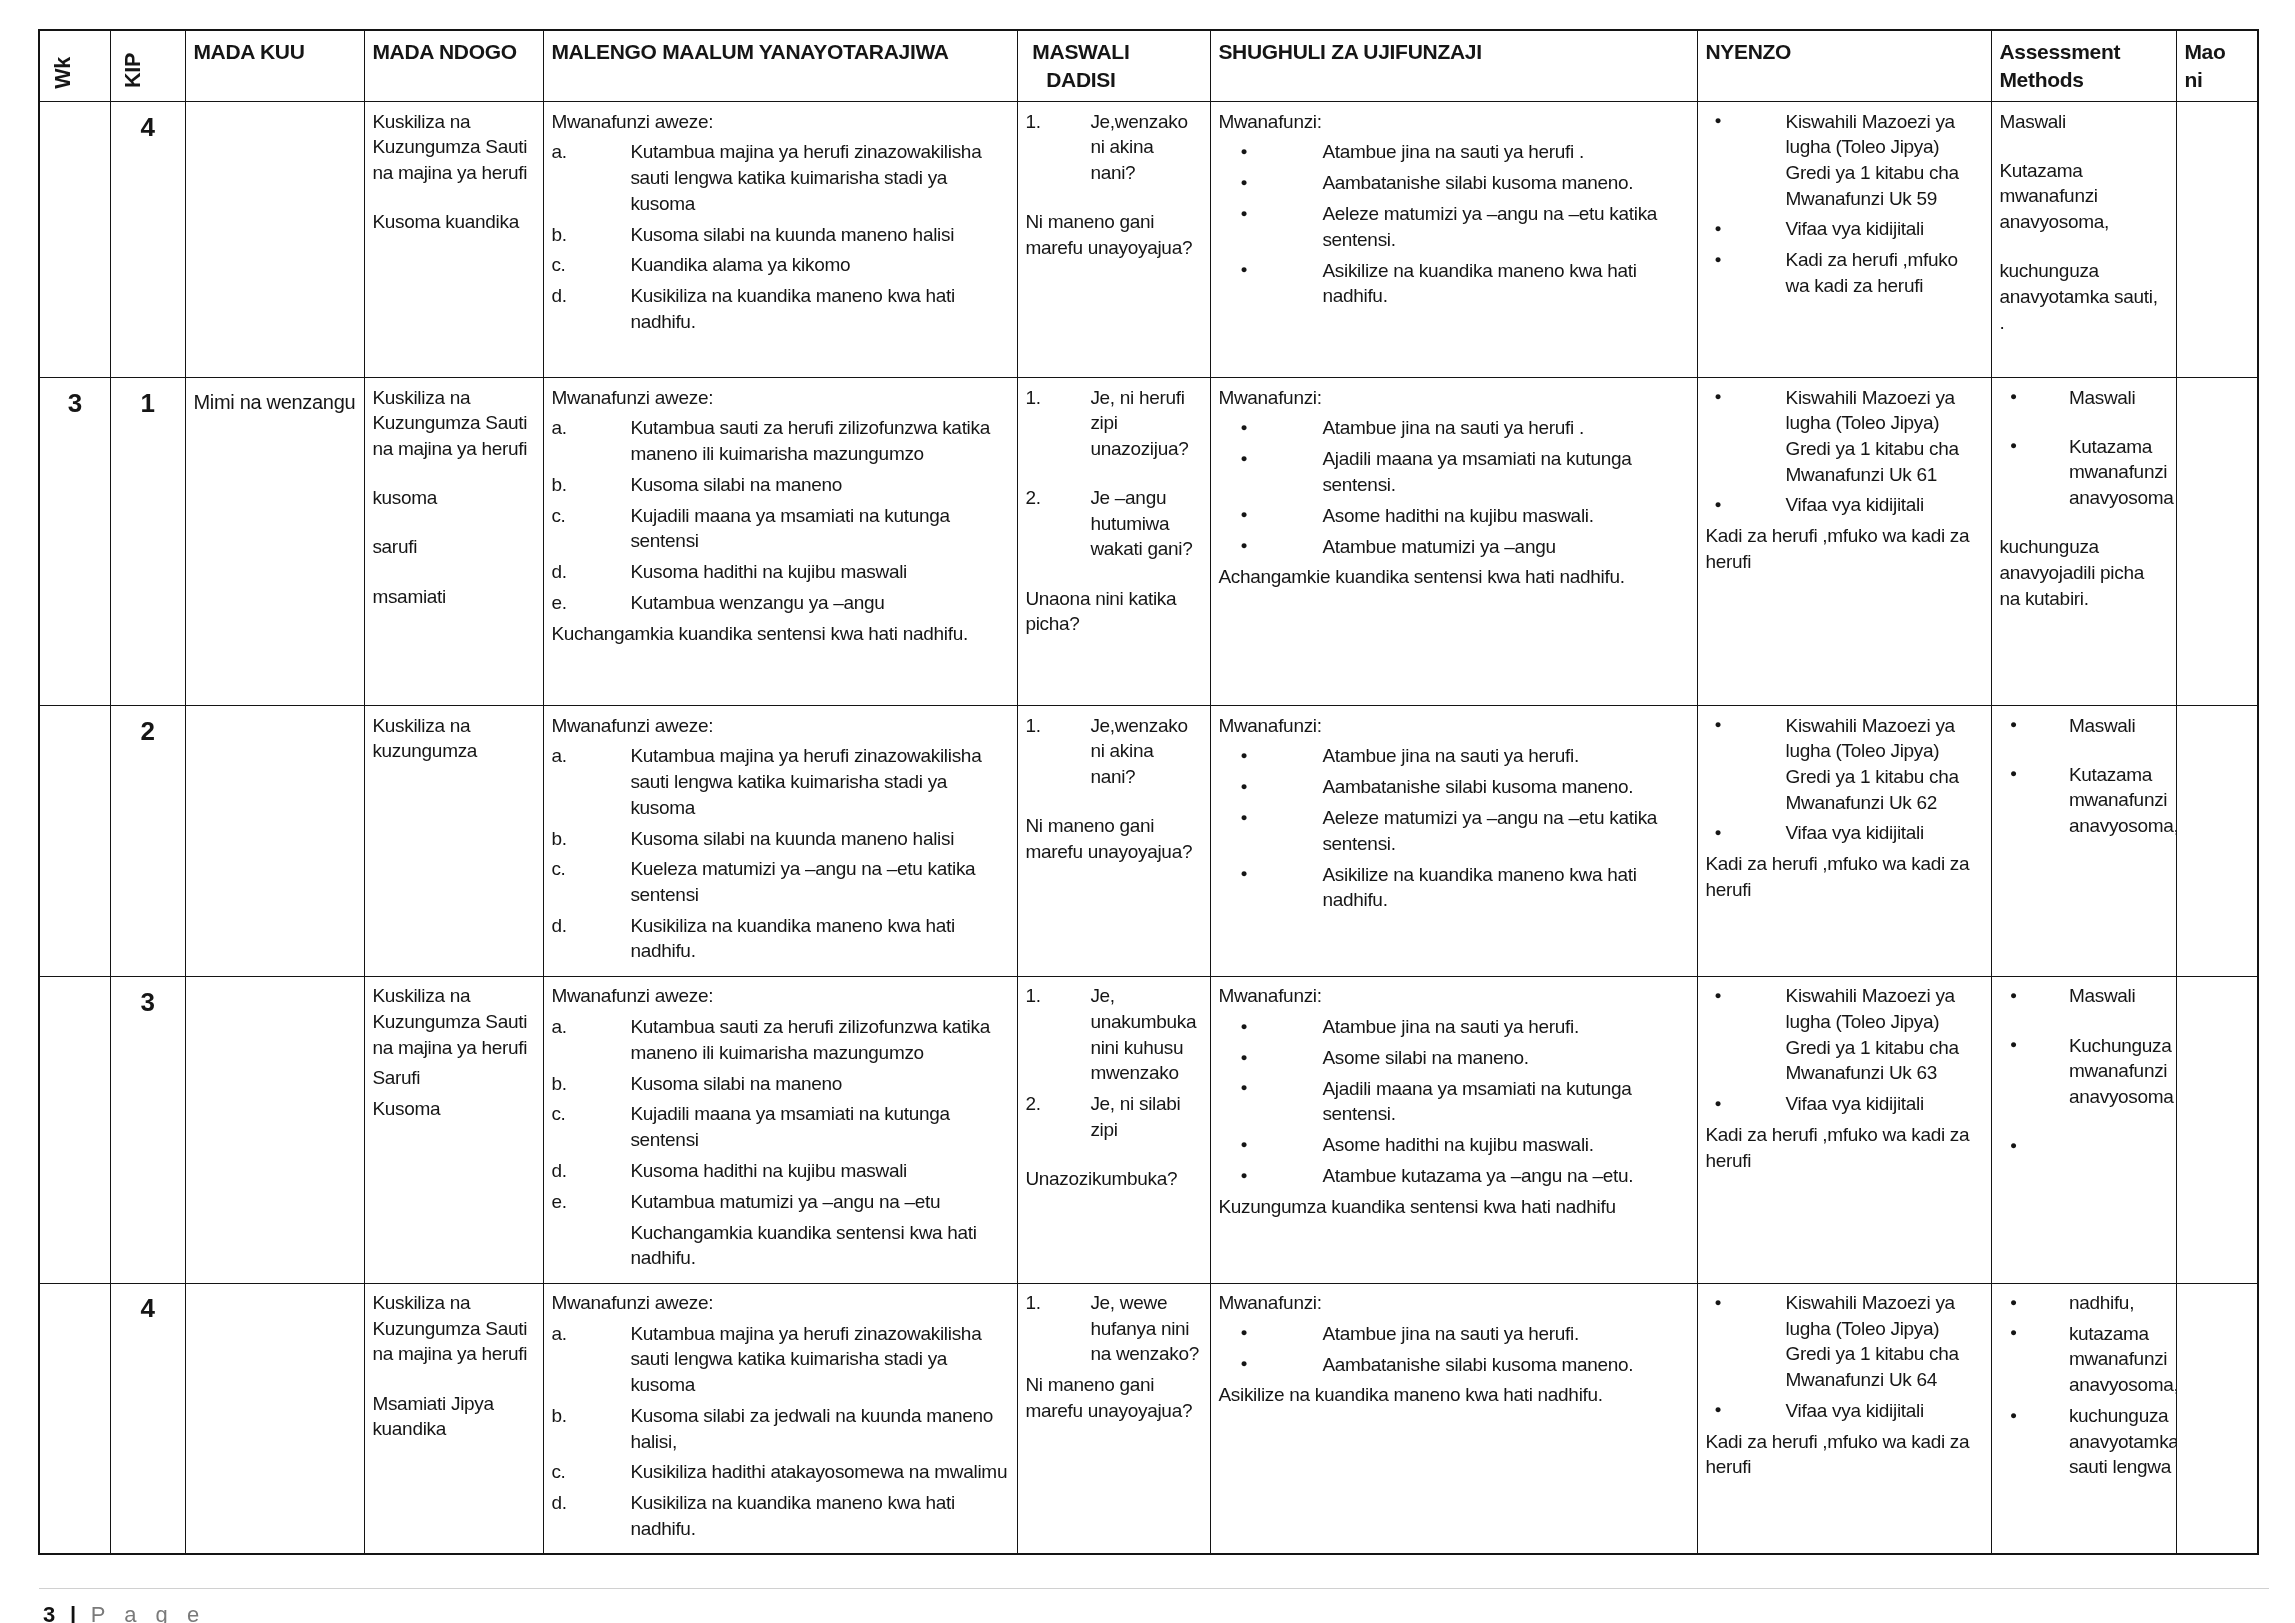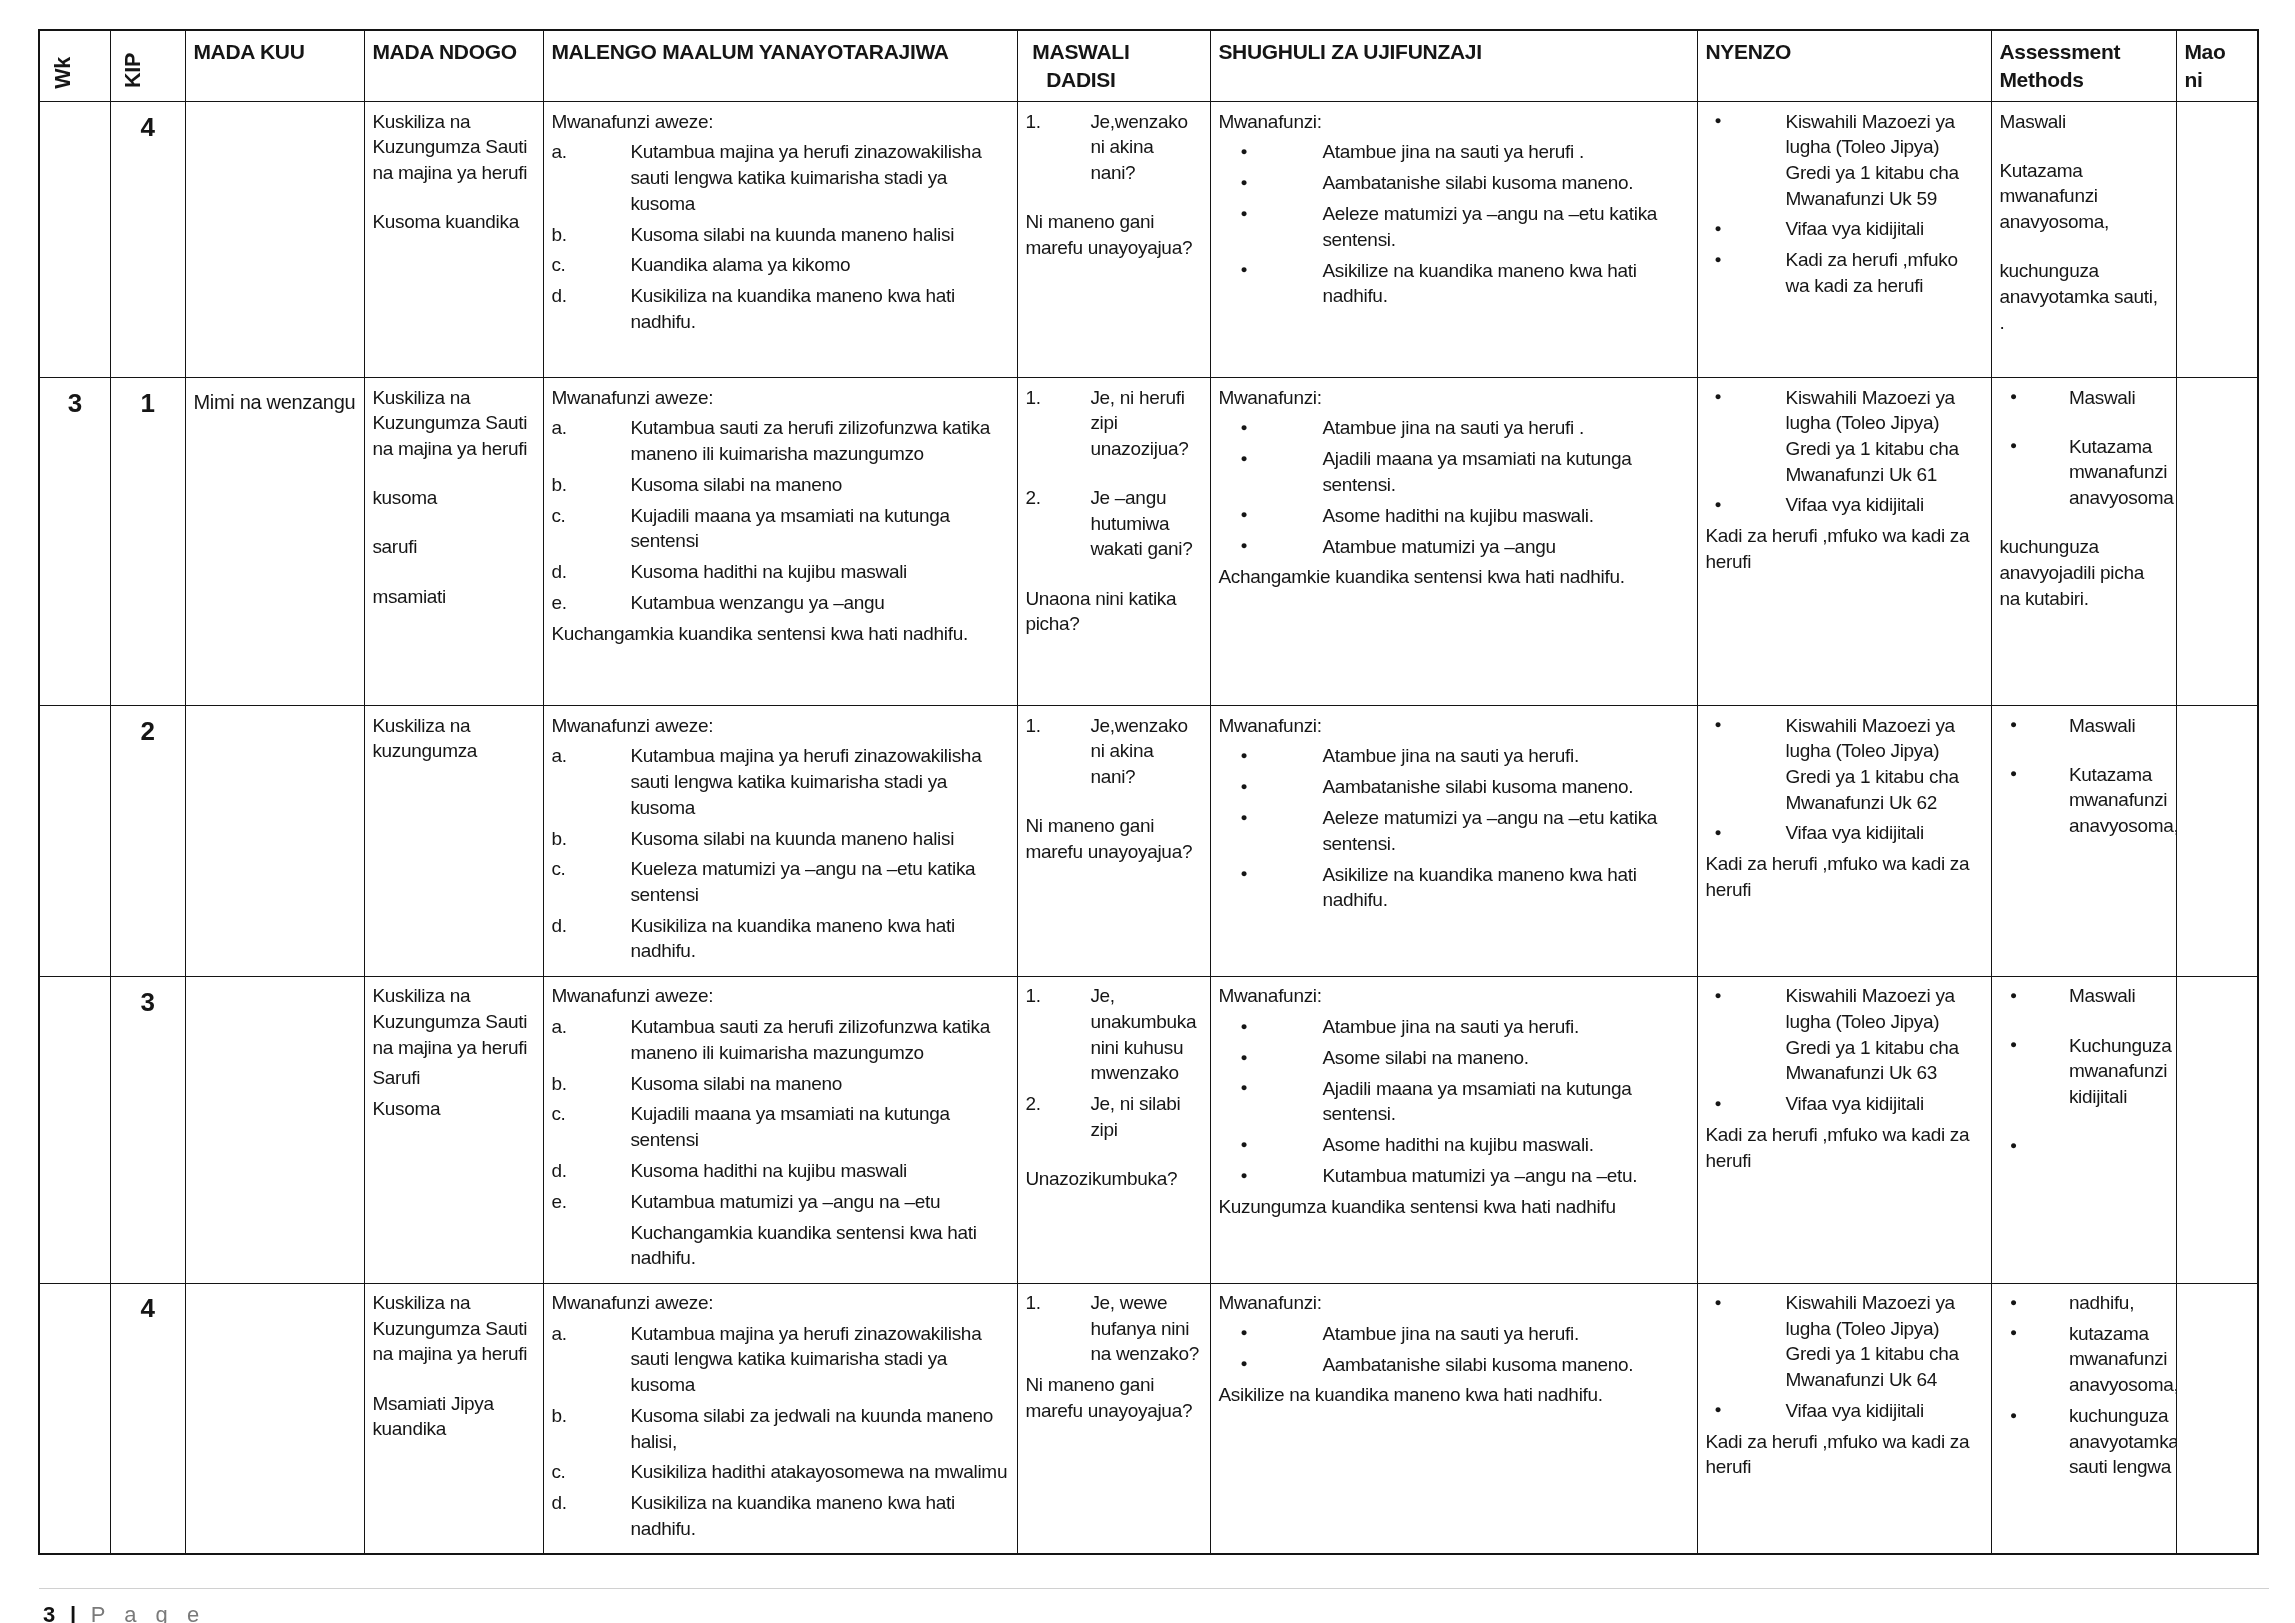--- a/index.html
+++ b/index.html
@@ -402,21 +402,21 @@
             <div class="blk li bullet">
               <span class="lbl">●</span>
               <span class="txt">Ajadili maana ya msamiati na kutunga sentensi.</span>
             </div>
             <div class="blk li bullet">
               <span class="lbl">●</span>
               <span class="txt">Asome hadithi na kujibu maswali.</span>
             </div>
             <div class="blk li bullet">
               <span class="lbl">●</span>
-              <span class="txt">Kutambua matumizi ya –angu na –etu.</span>
+              <span class="txt">Atambue kutazama ya –angu na –etu.</span>
             </div>
             <div class="blk p">Kuzungumza kuandika sentensi kwa hati nadhifu</div>
           </td>
           <td class="cell cell-nyenzo">
             <div class="blk li bullet">
               <span class="lbl">●</span>
               <span class="txt">Kiswahili Mazoezi ya lugha (Toleo Jipya) Gredi ya 1 kitabu cha Mwanafunzi  Uk 63</span>
             </div>
             <div class="blk li bullet">
               <span class="lbl">●</span>
@@ -424,21 +424,21 @@
             </div>
             <div class="blk p">Kadi za herufi ,mfuko wa kadi za herufi</div>
           </td>
           <td class="cell cell-assessment">
             <div class="blk li bullet">
               <span class="lbl">●</span>
               <span class="txt">Maswali</span>
             </div>
             <div class="blk li bullet gap">
               <span class="lbl">●</span>
-              <span class="txt">Kuchunguza mwanafunzi kidijitali</span>
+              <span class="txt">Kuchunguza mwanafunzi anavyosoma</span>
             </div>
             <div class="blk li bullet gap">
               <span class="lbl">●</span>
               <span class="txt"></span>
             </div>
           </td>
           <td class="cell cell-maoni">
             <div class="simple"></div>
           </td>
         </tr>

